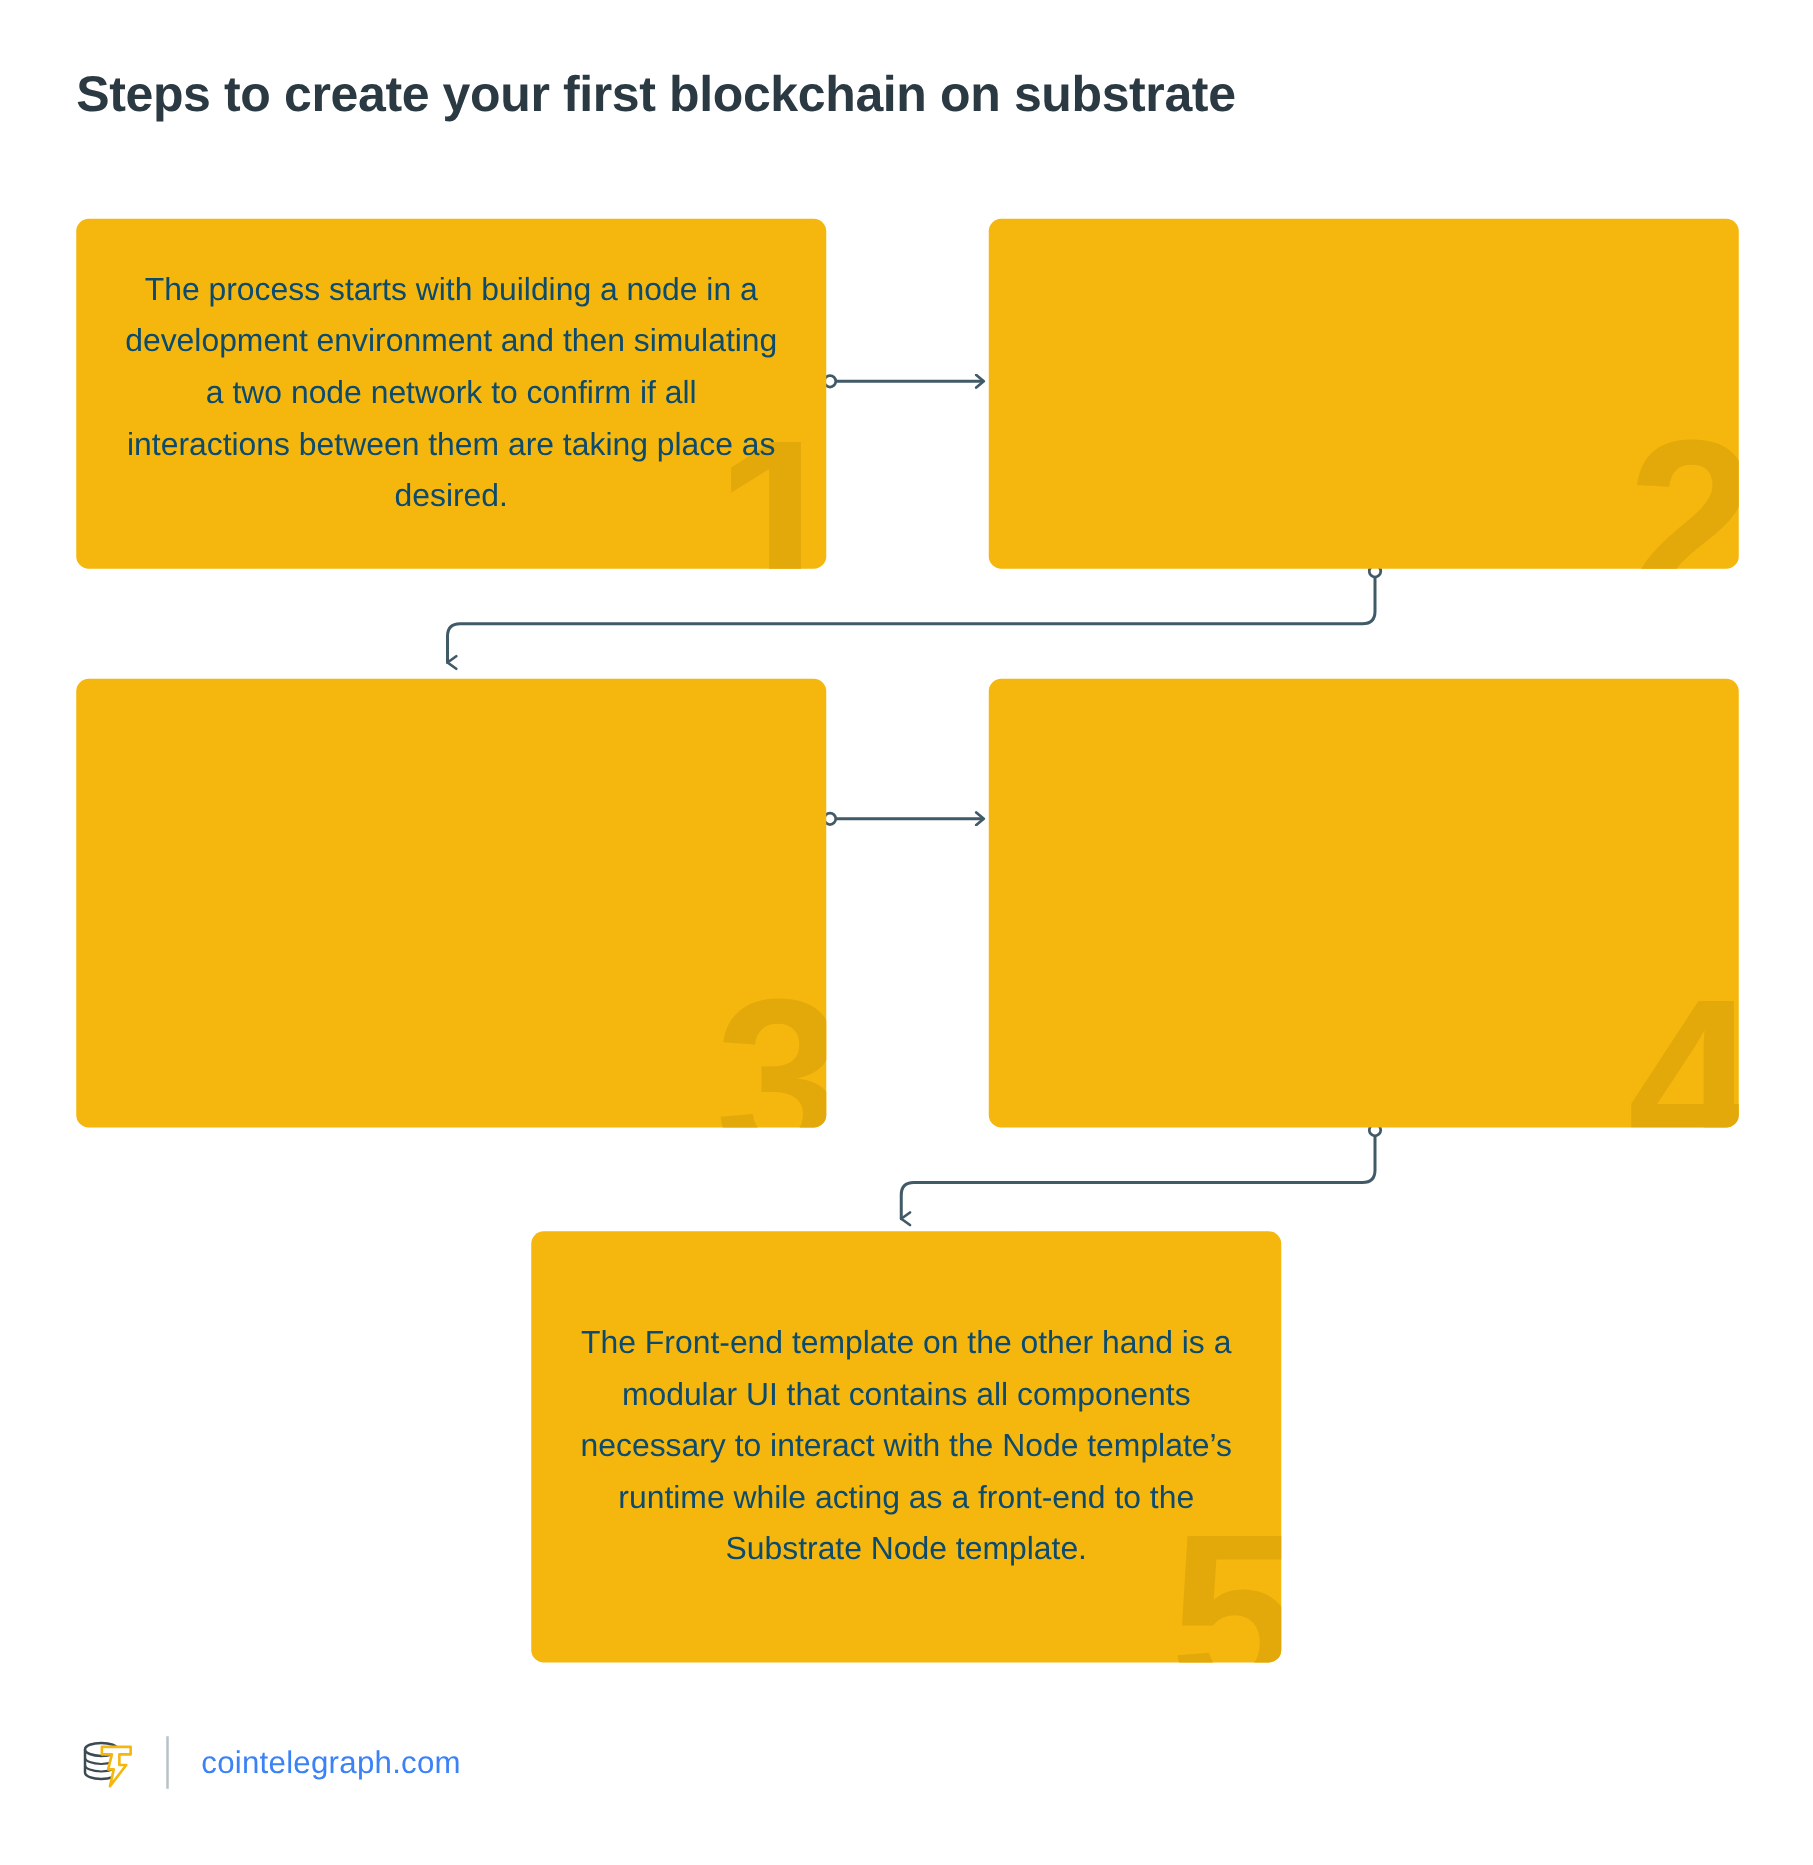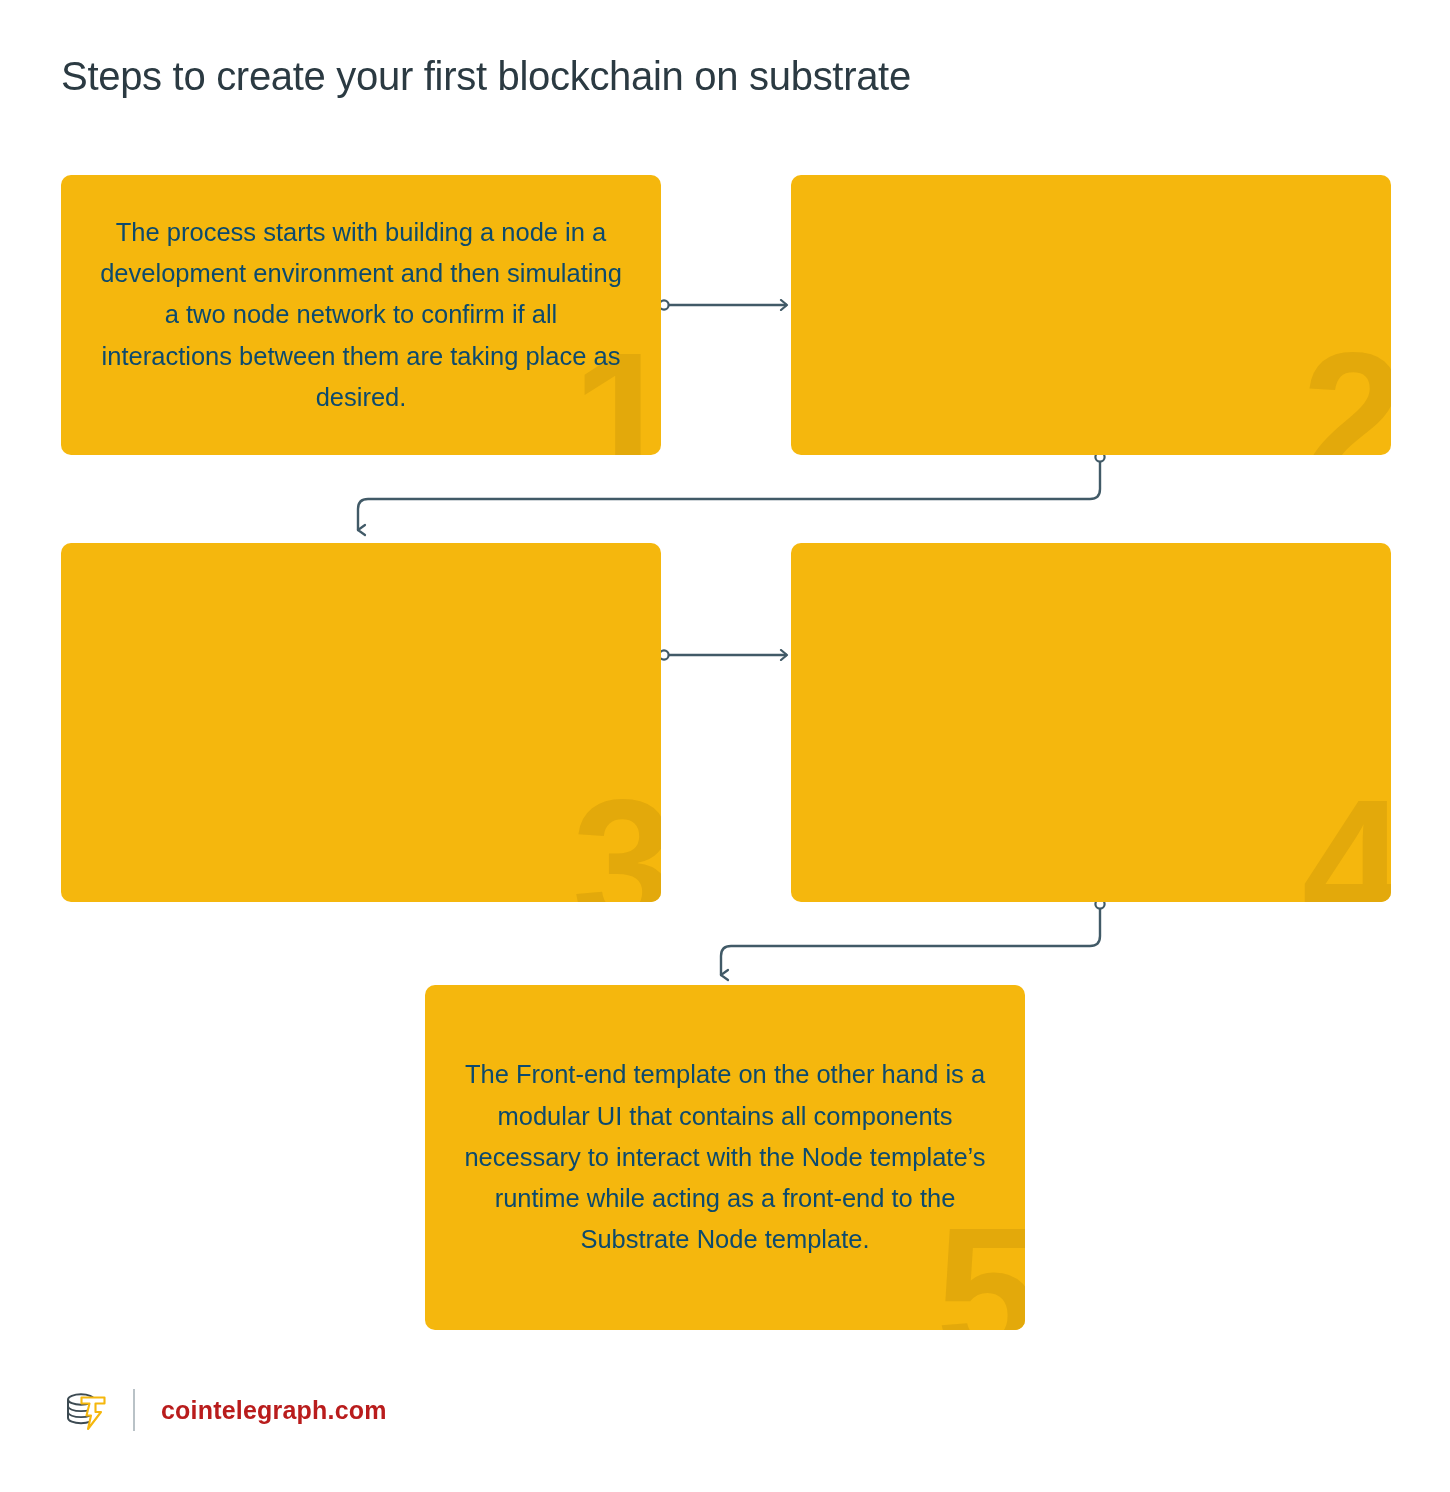--- a/index.html
+++ b/index.html
@@ -15,21 +15,21 @@
     overflow: hidden;
   }
 
   
   .page-title {
     position: absolute;
     left: 61px;
     top: 52px;
     width: 1320px;
     font-size: 40px;
-    font-weight: normal;
+    font-weight: bold;
     color: #2b3a42;
     letter-spacing: -0.3px;
     line-height: 1.2;
   }
 
   
   .diagram {
     position: absolute;
     left: 0;
     top: 0;
@@ -100,23 +100,22 @@
     display: block;
   }
   .footer-divider {
     width: 2px;
     height: 42px;
     background: #b9c2c7;
     margin: 0 26px 0 24px;
   }
   .footer-text {
     font-size: 25px;
-    color: #b91c1c;
+    color: #3b82f6;
     letter-spacing: 0.2px;
-    font-weight: bold;
   }
 </style>
 </head>
 <body>
 
 <div class="page-title">Steps to create your first blockchain on substrate</div>
 
 <div class="diagram">
 
   <svg class="connectors" viewBox="0 0 1450 1492">

